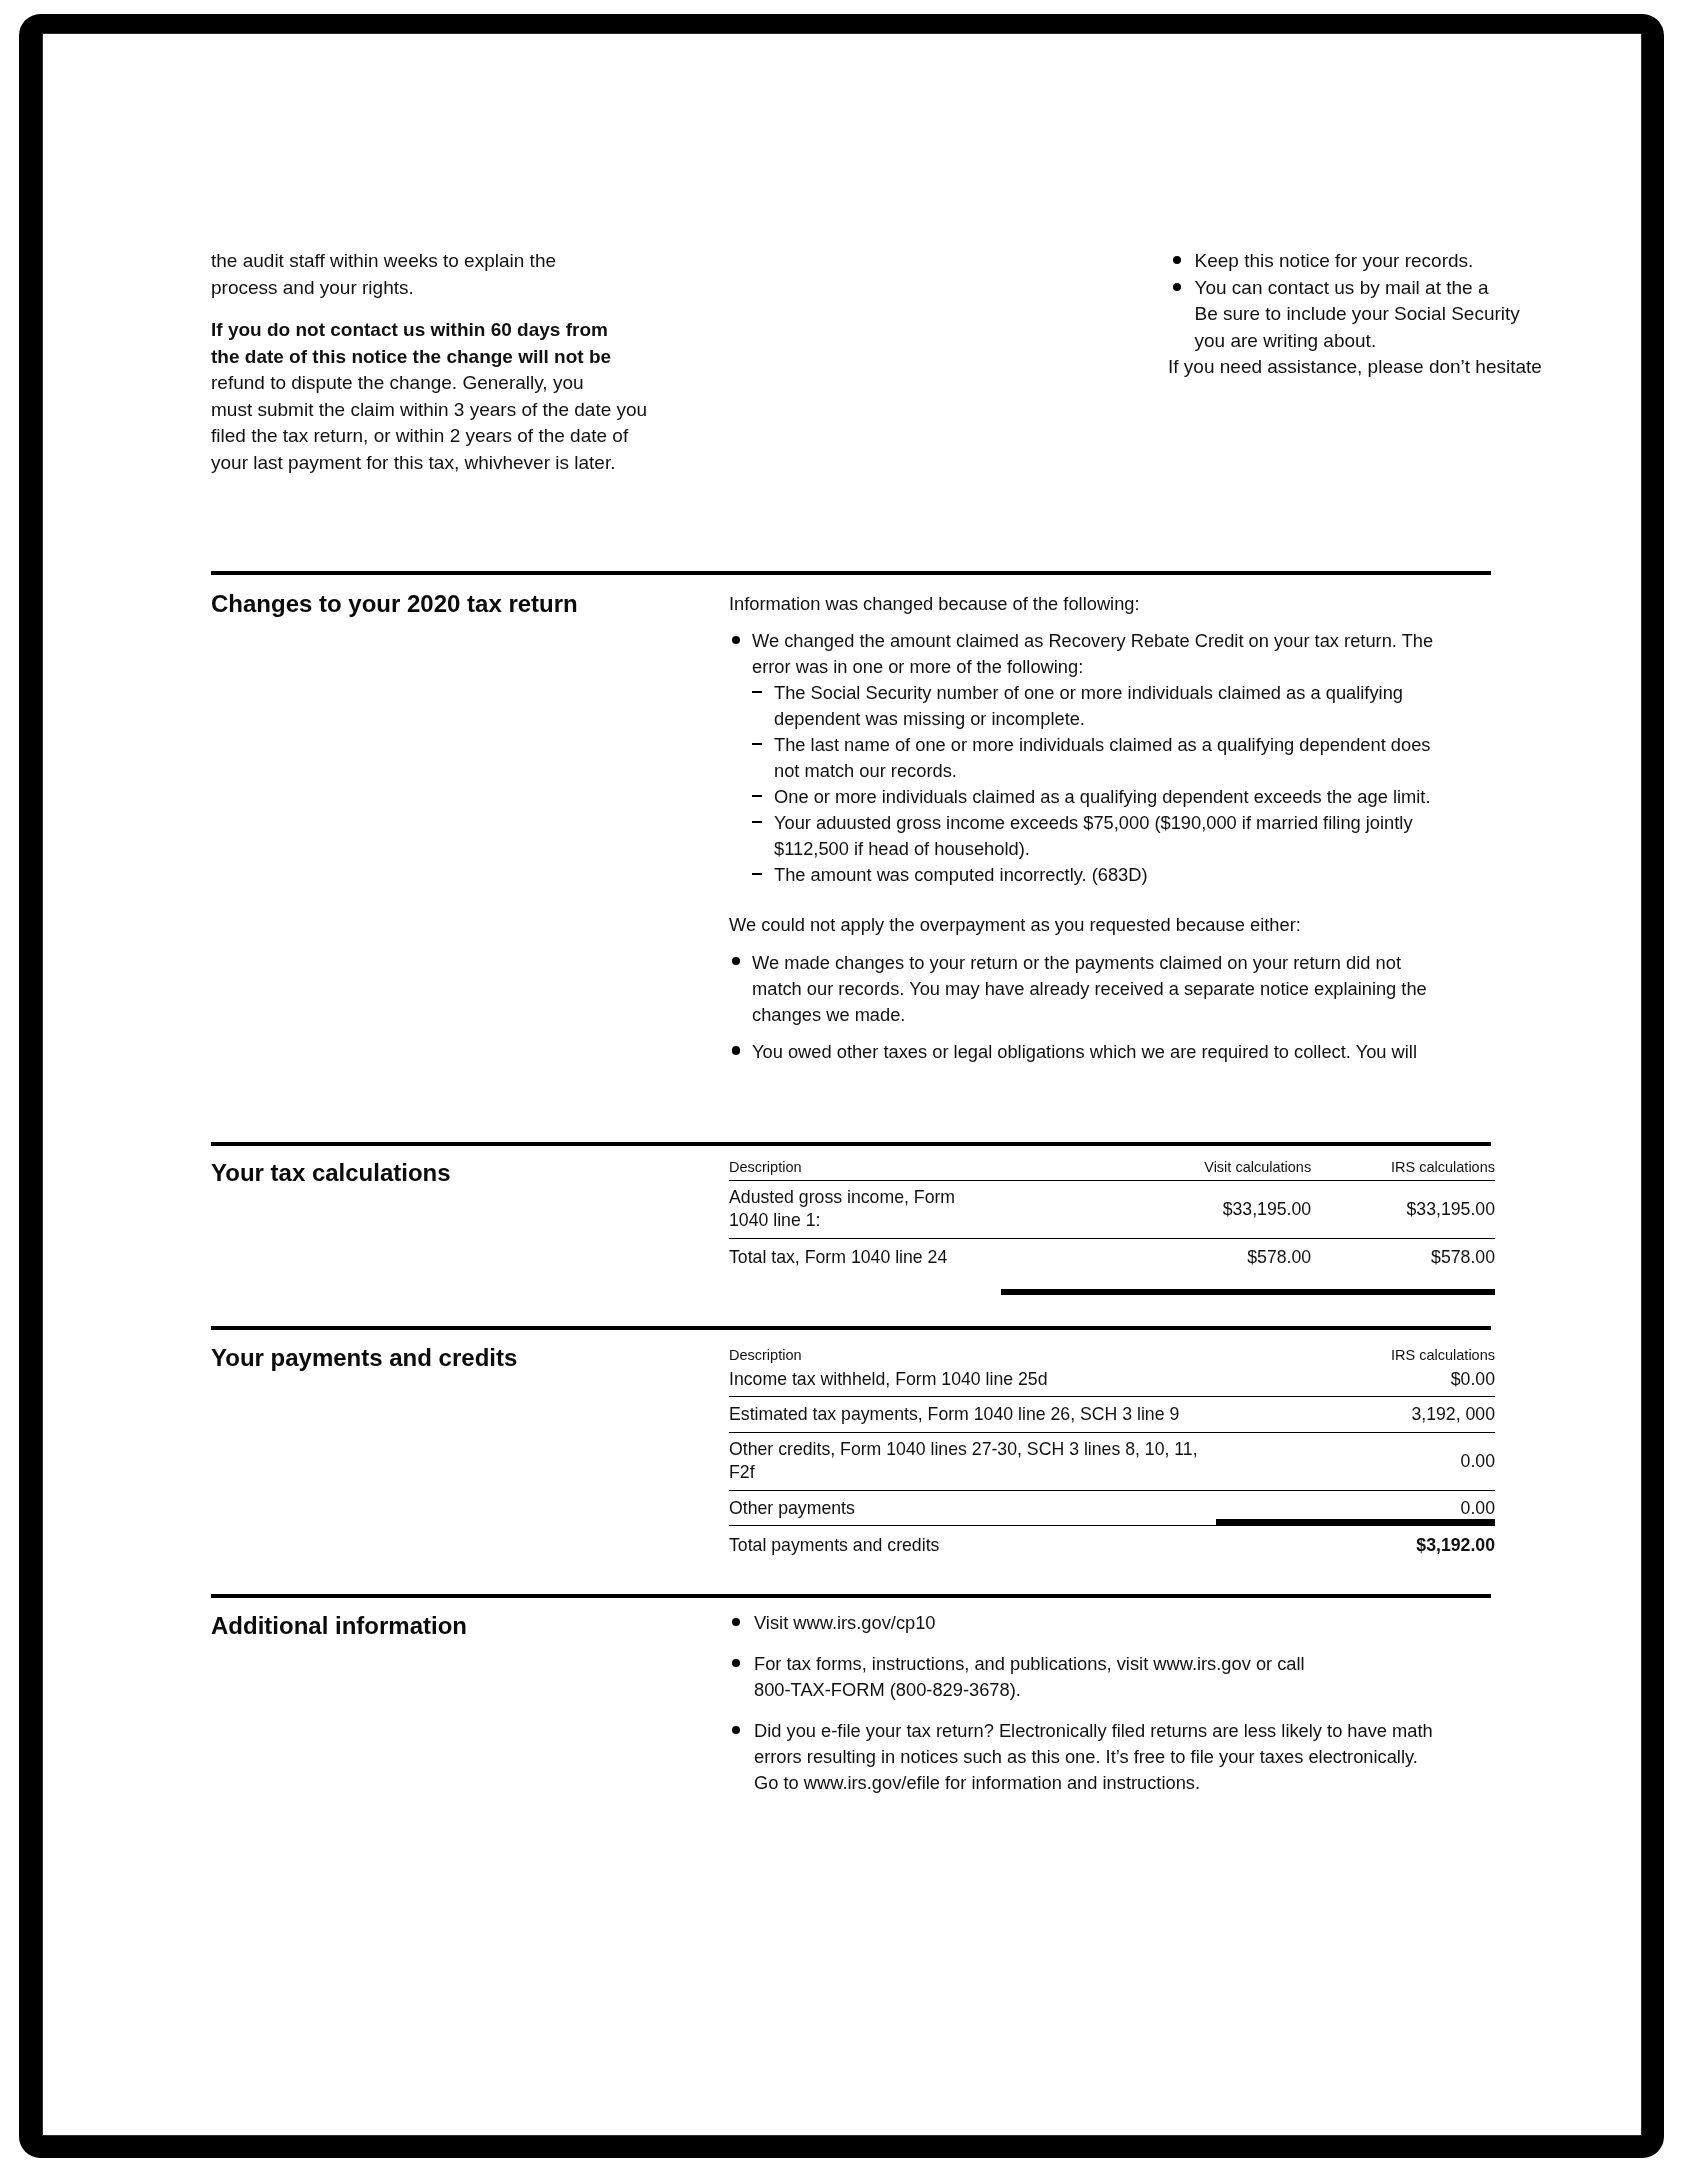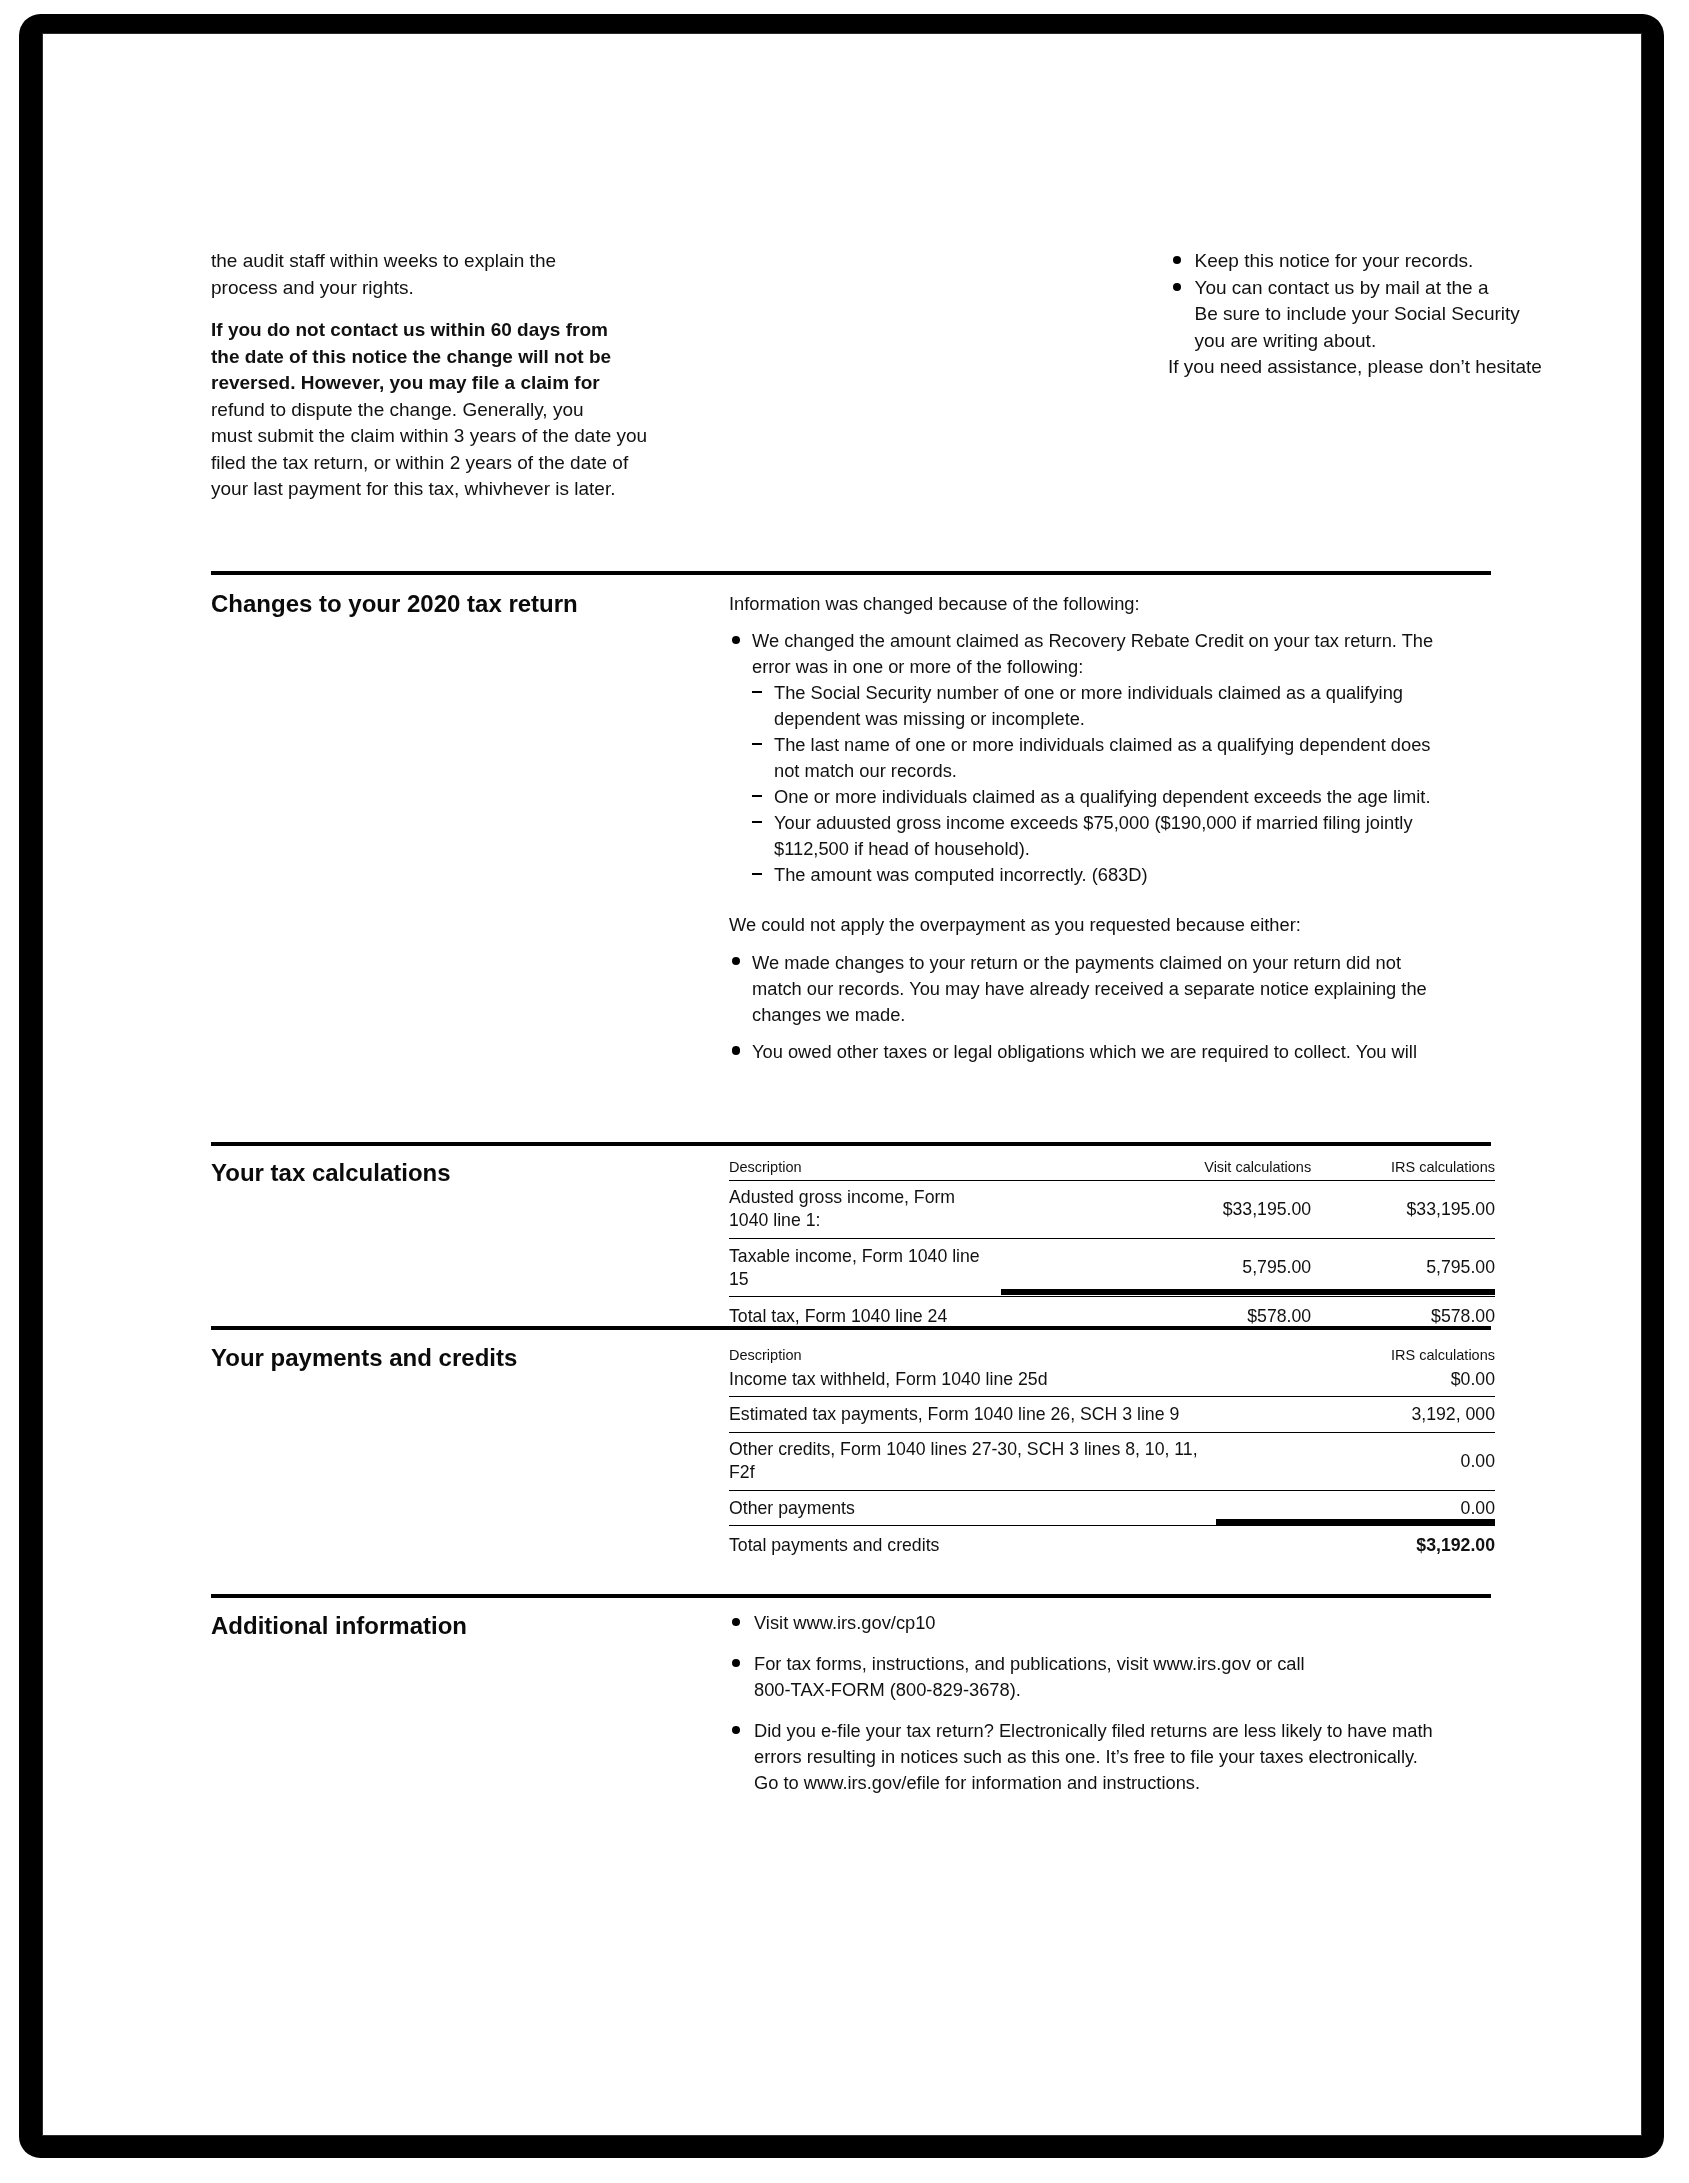--- a/index.html
+++ b/index.html
@@ -231,21 +231,20 @@
     <div class="abs" id="top-left-col">
 
       <div class="para-block">
         <div class="body-line">   the audit staff within weeks to explain the</div>
         <div class="body-line">process and your rights.</div>
       </div>
 
       <div class="para-block">
         <div class="body-line bold">If you do not contact us within 60 days  from</div>
         <div class="body-line bold">the date of this notice the change will not be</div>
-        <div class="body-line bold">reversed. However, you may file a claim for</div>
         <div class="body-line"><span class="bold">refund to dispute the change.</span><span> Generally, you</span></div>
         <div class="body-line">must submit the claim within 3 years of the date you</div>
         <div class="body-line">filed the tax return, or within 2 years of the date of</div>
         <div class="body-line">your last payment for this tax, whivhever is later.</div>
       </div>
 
     </div>
 
     <div class="abs" id="top-right-col">
 
@@ -338,28 +337,20 @@
         </thead>
         <tbody>
           <tr>
             <td class="c-desc">
               <div>Adusted gross income, Form</div>
               <div>1040 line 1:</div>
             </td>
             <td class="c-num">$33,195.00</td>
             <td class="c-num">$33,195.00</td>
           </tr>
-          <tr>
-            <td class="c-desc">
-              <div>Taxable income, Form 1040 line</div>
-              <div>15</div>
-            </td>
-            <td class="c-num">5,795.00</td>
-            <td class="c-num">5,795.00</td>
-          </tr>
           <tr class="total-row">
             <td class="c-desc">Total tax, Form 1040 line 24</td>
             <td class="c-num">$578.00</td>
             <td class="c-num">$578.00</td>
           </tr>
         </tbody>
       </table>
     </div>
 
     <div class="total-bar" style="left:958px; top:1255px; width:494px;"></div>

